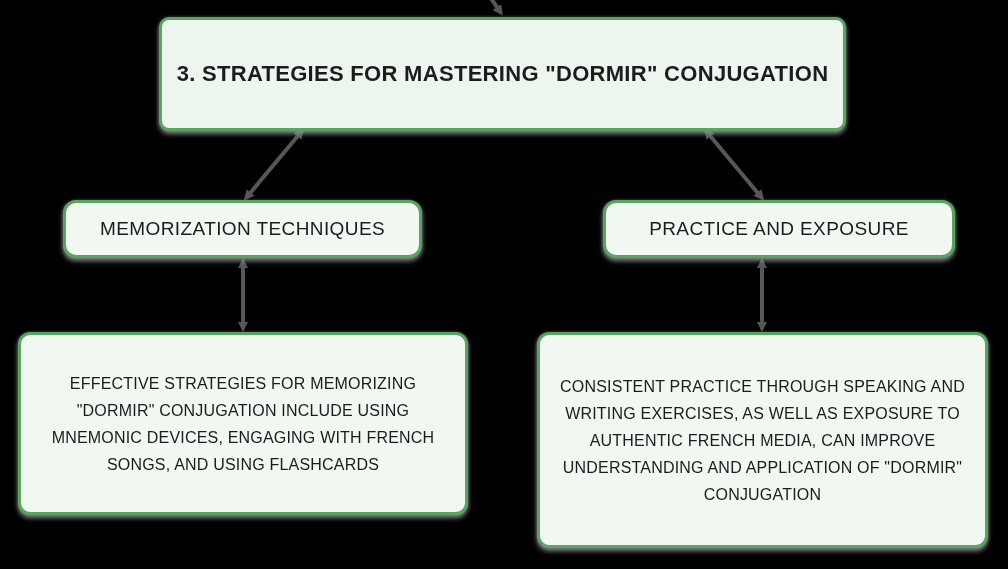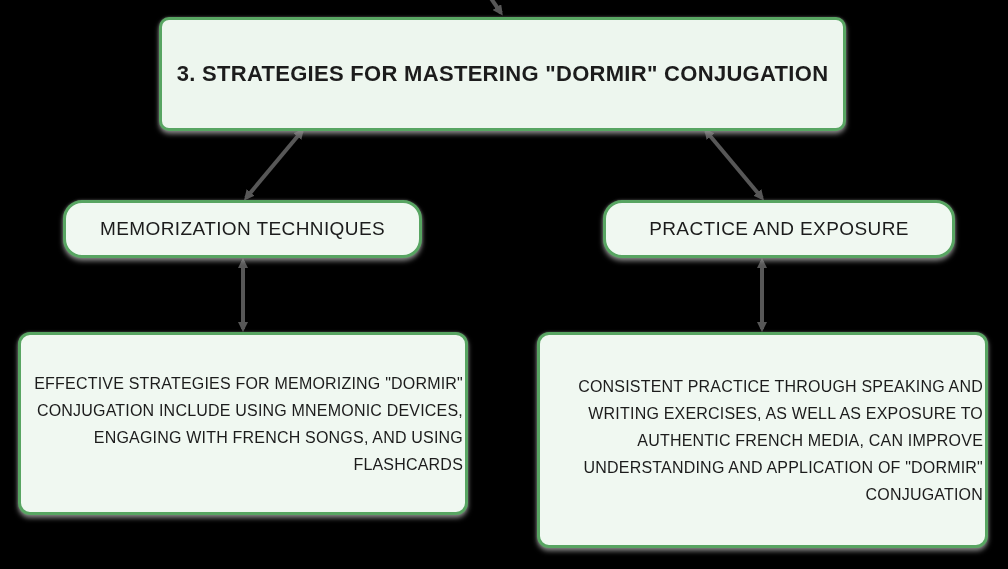--- a/index.html
+++ b/index.html
@@ -46,34 +46,33 @@
   }
   .node-root .label {
     font-size: 22px;
     font-weight: 800;
     letter-spacing: 0.3px;
     white-space: nowrap;
   }
   .node-branch {
     top: 200px;
     height: 58px;
-    border-radius: 19px;
+    border-radius: 13px;
   }
   .node-branch-left  { left: 63px;  width: 359px; }
   .node-branch-right { left: 603px; width: 352px; }
   .node-branch .label {
     font-size: 19px;
     font-weight: 500;
     letter-spacing: 0.4px;
   }
   .node-detail {
     top: 332px;
     border-radius: 12px;
-    padding: 2px;
-    text-align: right;
+    padding: 20px;
   }
   .node-detail-left  { left: 18px;  width: 450px; height: 183px; }
   .node-detail-right { left: 537px; width: 451px; height: 216px; }
   .node-detail .label {
     font-size: 16px;
     font-weight: 500;
     letter-spacing: 0.2px;
     line-height: 27px;
   }
   .label { display: block; width: 100%; }

